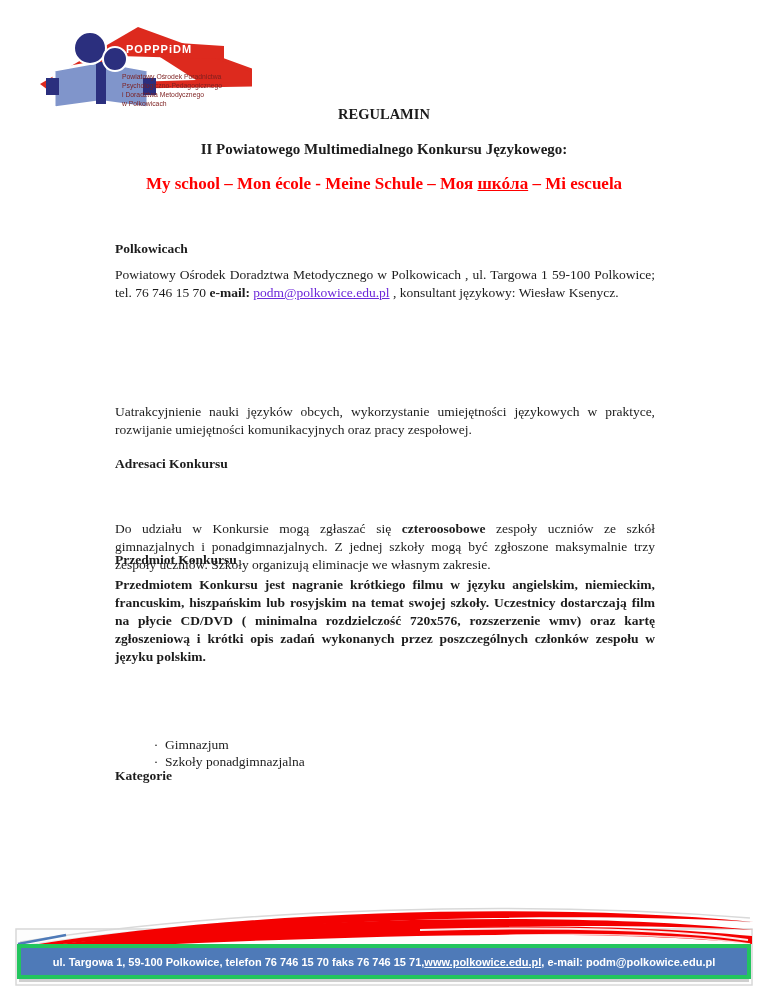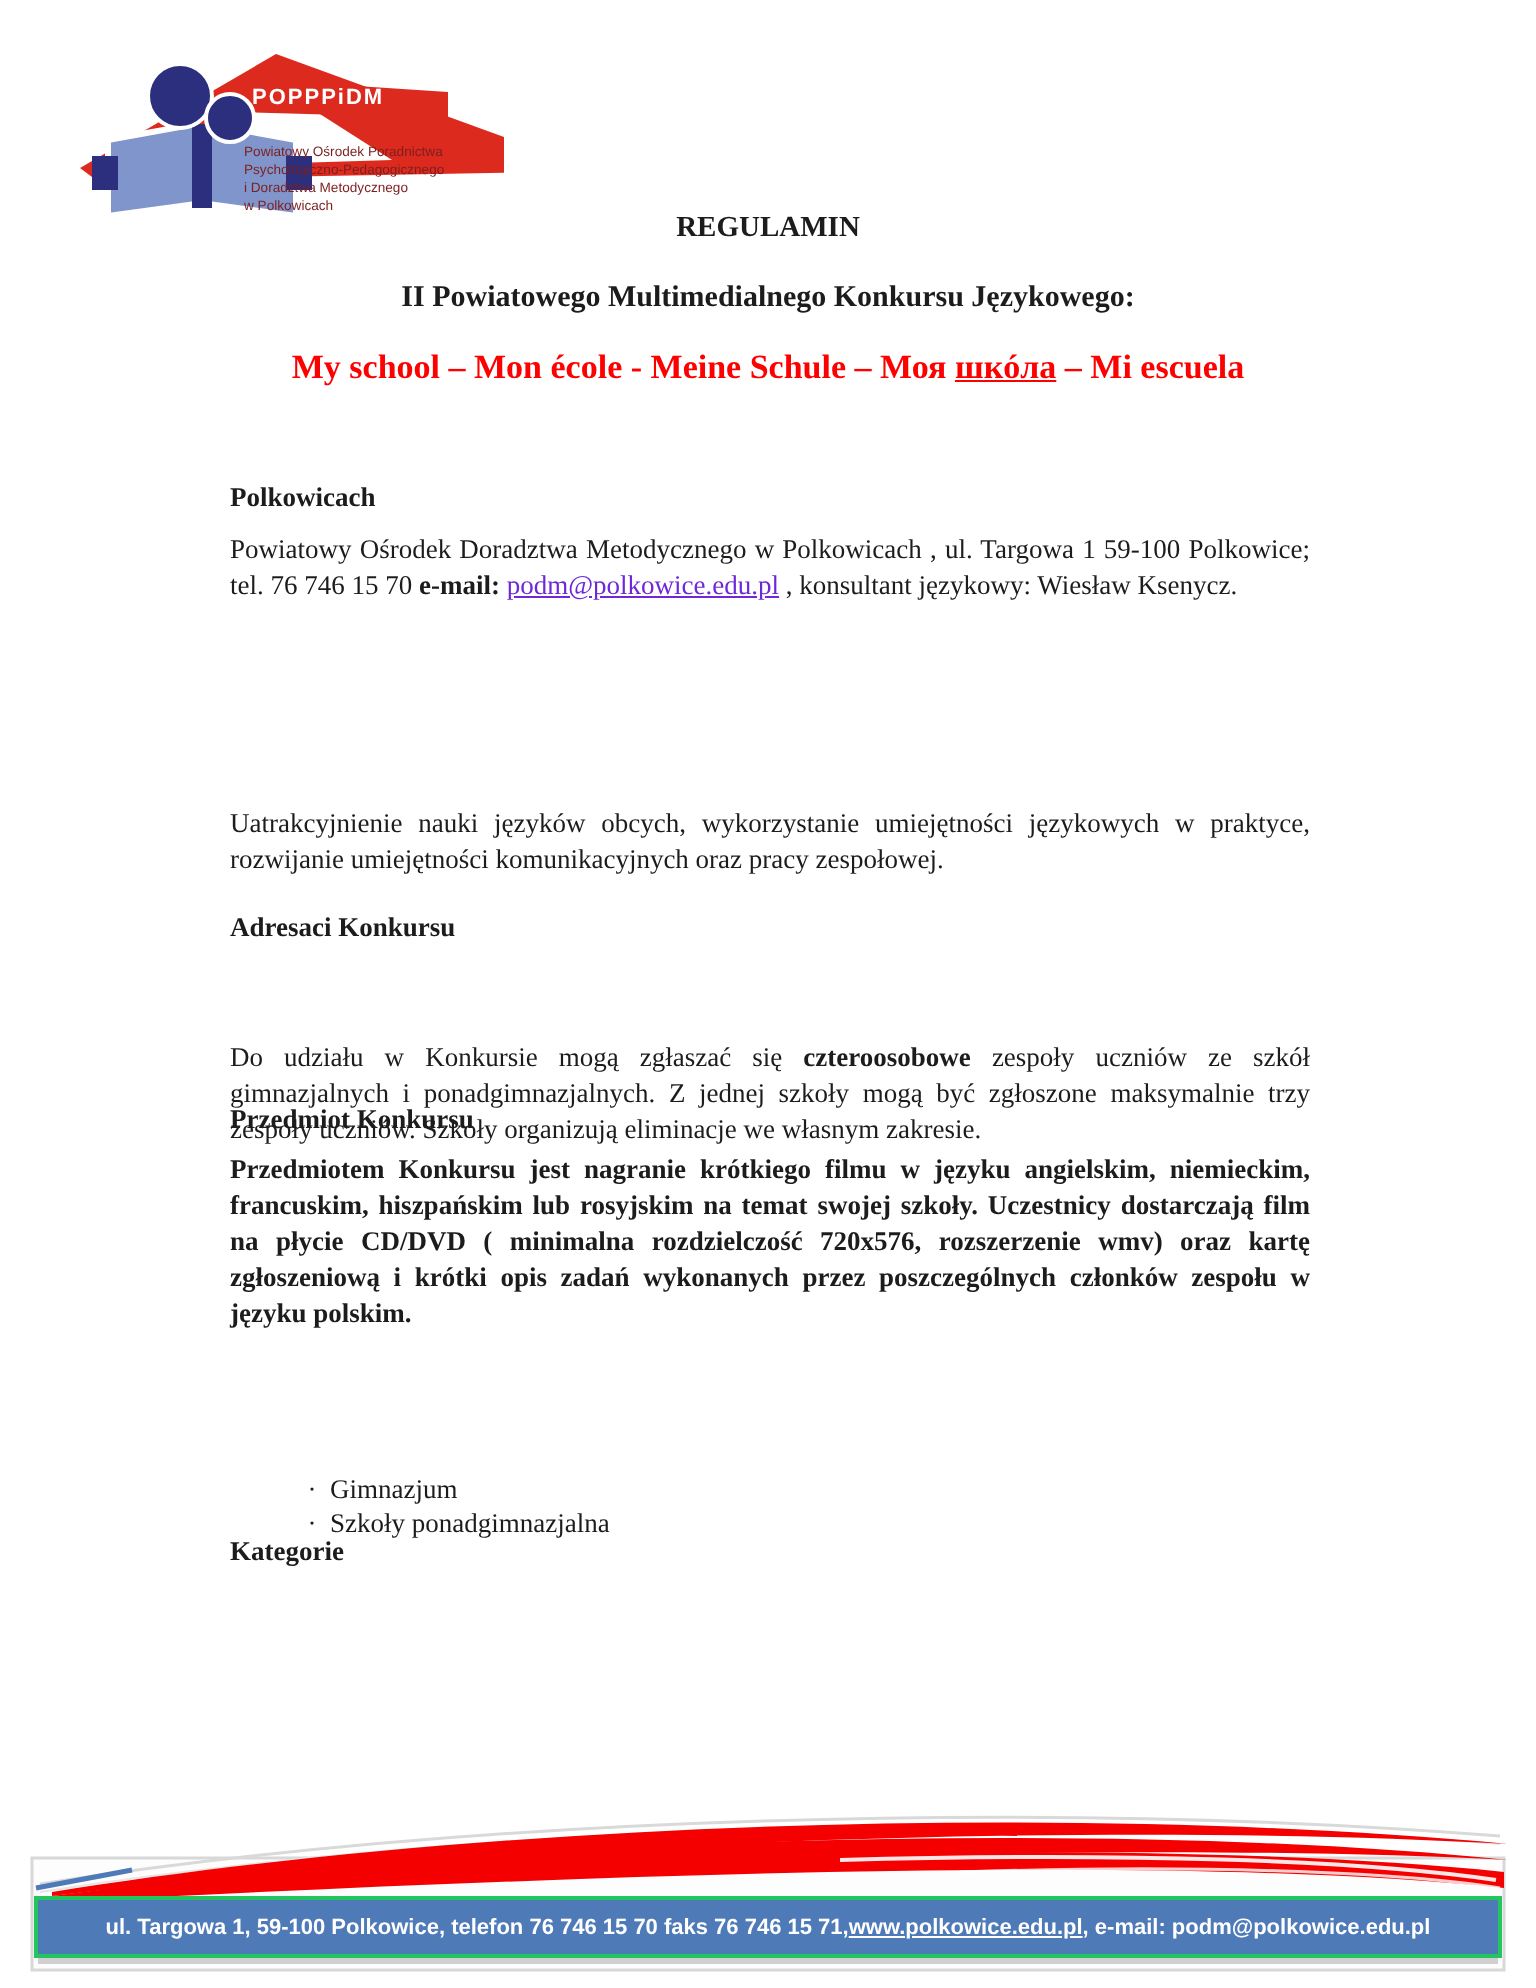--- a/index.html
+++ b/index.html
@@ -34,21 +34,21 @@
   .p a, .p .link{color:#6d28d9;text-decoration:underline;cursor:pointer;}
   .p-bold{font-weight:bold;}
   .bullets{font-size:13.5px;line-height:17px;}
   .bullet-row{display:flex;}
   .bullet-glyph{width:18px;margin-left:32px;text-align:center;}
   
   .footer{position:absolute;left:0;bottom:0;width:768px;height:92px;}
   .footer svg{position:absolute;left:0;top:0;}
   .footer-bar{
     position:absolute;left:17px;right:17px;bottom:15px;height:27px;
-    background:#4e7ab8;border:2px solid #22c55e;
+    background:#4e7ab8;border:4px solid #22c55e;
     box-shadow:0 5px 0 -2px #cfcfcf;
     display:flex;align-items:center;justify-content:center;
     font-family:"Liberation Sans",sans-serif;font-weight:bold;font-size:11px;color:#ffffff;
     white-space:nowrap;
   }
   .footer-bar .link{color:#ffffff;text-decoration:underline;cursor:pointer;}
 </style>
 </head>
 <body>
 

